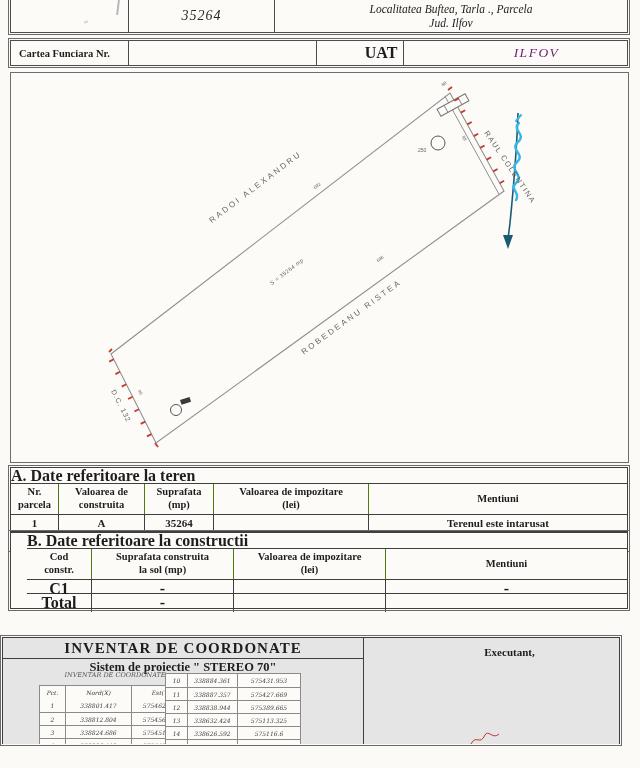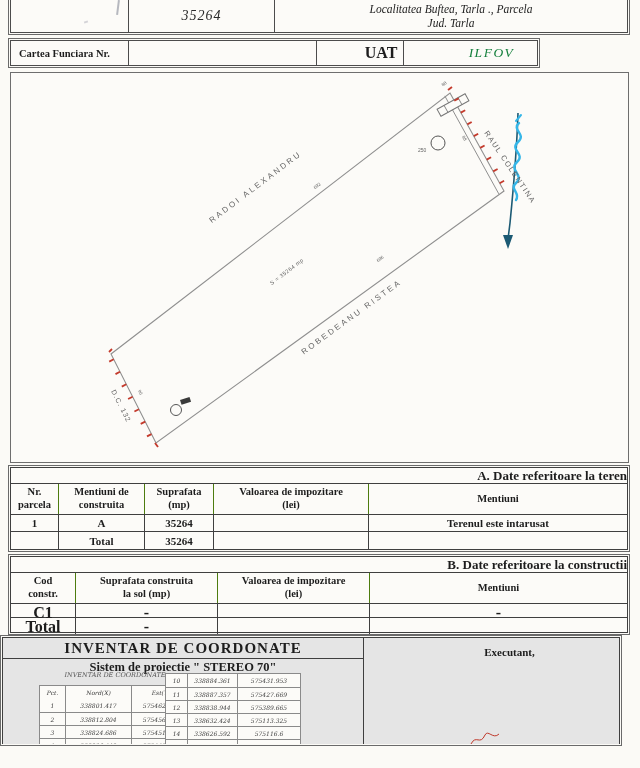--- a/index.html
+++ b/index.html
@@ -4,44 +4,44 @@
 <style>
   *{box-sizing:border-box;margin:0;padding:0;}
   html,body{width:640px;height:768px;}
   body{position:relative;overflow:hidden;background:#fbfaf6;color:#1d1d1d;
        font-family:"Liberation Serif",serif;}
   .abs{position:absolute;}
 
   
   .hdr1{left:10px;top:0;width:618px;height:33px;border:1.6px solid #4c4c4c;border-top:none;
         display:flex;outline:1px solid #6a6a6a;outline-offset:1px;background:#fcfbf8;}
-  .hdr2{left:10px;top:40px;width:528px;height:26px;border:1.6px solid #4c4c4c;display:flex;
+  .hdr2{left:10px;top:40px;width:618px;height:26px;border:1.6px solid #4c4c4c;display:flex;
         outline:1px solid #6a6a6a;outline-offset:1px;background:#fcfbf8;gap:42px;}
   .hc{border-right:1.2px solid #4c4c4c;display:flex;align-items:center;justify-content:center;}
   .hc:last-child{border-right:none;justify-content:center;}
   .h1c1{width:118px;}
   .h1c2{width:146px;font-style:italic;font-size:14px;letter-spacing:1px;color:#2a2a2a;}
   .h1c3{flex:1;flex-direction:column;font-style:italic;font-size:11.5px;line-height:1.25;color:#222;}
   .h2c1{width:118px;justify-content:flex-start;padding-left:8px;font-weight:bold;font-size:10.5px;}
   .h2c2{width:146px;}
   .h2c3{width:45px;font-weight:bold;font-size:16px;}
-  .h2c4{flex:1;font-style:italic;font-size:13.5px;letter-spacing:1.5px;color:#15803d;}
+  .h2c4{flex:1;font-style:italic;font-size:13.5px;letter-spacing:1.5px;color:#701a75;}
   .penmark{left:117px;top:0;width:2px;height:15px;background:#9193a0;opacity:.65;transform:rotate(7deg);}
   .speck{left:84px;top:21px;width:4px;height:2px;background:#b9b9c2;opacity:.6;transform:rotate(-20deg);}
 
   
   .map{left:10px;top:72px;width:619px;height:391px;border:1px solid #6e6e6e;background:#fcfbf8;}
   .map svg{display:block;}
   .ptext{fill:#666;font-family:"Liberation Sans",sans-serif;}
 
   
   .tbl{left:10px;width:618px;border:1.6px solid #3f3f3f;outline:1px solid #6a6a6a;outline-offset:1px;background:#fcfbf8;}
   .tblA{top:467px;}
-  .tblB{top:556px;}
-  .ttl{height:16px;border-bottom:1px solid #3f3f3f;text-align:right;font-weight:bold;font-size:13px;line-height:16px;}
+  .tblB{top:532px;padding-left:16px;}
+  .ttl{height:16px;border-bottom:1px solid #3f3f3f;text-align:left;font-weight:bold;font-size:16px;line-height:16px;}
   .agrid{display:grid;grid-template-columns:48px 86px 69px 155px 1fr;}
   .bgrid{display:grid;grid-template-columns:65px 142px 152px 1fr;}
   .hrow{height:31px;border-bottom:1px solid #3f3f3f;}
   .hcell{border-right:1px solid #4d7c0f;display:flex;flex-direction:column;align-items:center;justify-content:center;
          font-weight:bold;font-size:10.5px;line-height:1.2;text-align:center;}
   .hcell:last-child{border-right:none;}
   .drow{height:17px;border-bottom:1px solid #3f3f3f;}
   .drow:last-child{border-bottom:none;}
   .tblB .drow{height:14px;}
   .dcell{border-right:1px solid #3f3f3f;display:flex;align-items:center;justify-content:center;
@@ -75,21 +75,21 @@
 </head>
 <body>
 
 <div class="abs hdr1">
   <div class="hc h1c1"></div>
   <div class="hc h1c2">
     <span>35264</span>
   </div>
   <div class="hc h1c3">
     <div>Localitatea Buftea,  Tarla  .,  Parcela</div>
-    <div>Jud. Tarla</div>
+    <div>Jud. Ilfov</div>
   </div>
 </div>
 <div class="abs penmark"></div>
 <div class="abs speck"></div>
 
 <div class="abs hdr2">
   <div class="hc h2c1">Cartea Funciara Nr.</div>
   <div class="hc h2c2"></div>
   <div class="hc h2c3">UAT</div>
   <div class="hc h2c4">ILFOV</div>
@@ -157,21 +157,21 @@
 </div>
 
 <div class="abs tbl tblA">
   <div class="ttl">A. Date referitoare la teren</div>
   <div class="hrow agrid">
     <div class="hcell">
       <span>Nr.</span>
       <span>parcela</span>
     </div>
     <div class="hcell">
-      <span>Mentiuni de</span>
+      <span>Valoarea de</span>
       <span>construita</span>
     </div>
     <div class="hcell">
       <span>Suprafata</span>
       <span>(mp)</span>
     </div>
     <div class="hcell">
       <span>Valoarea de impozitare</span>
       <span>(lei)</span>
     </div>

